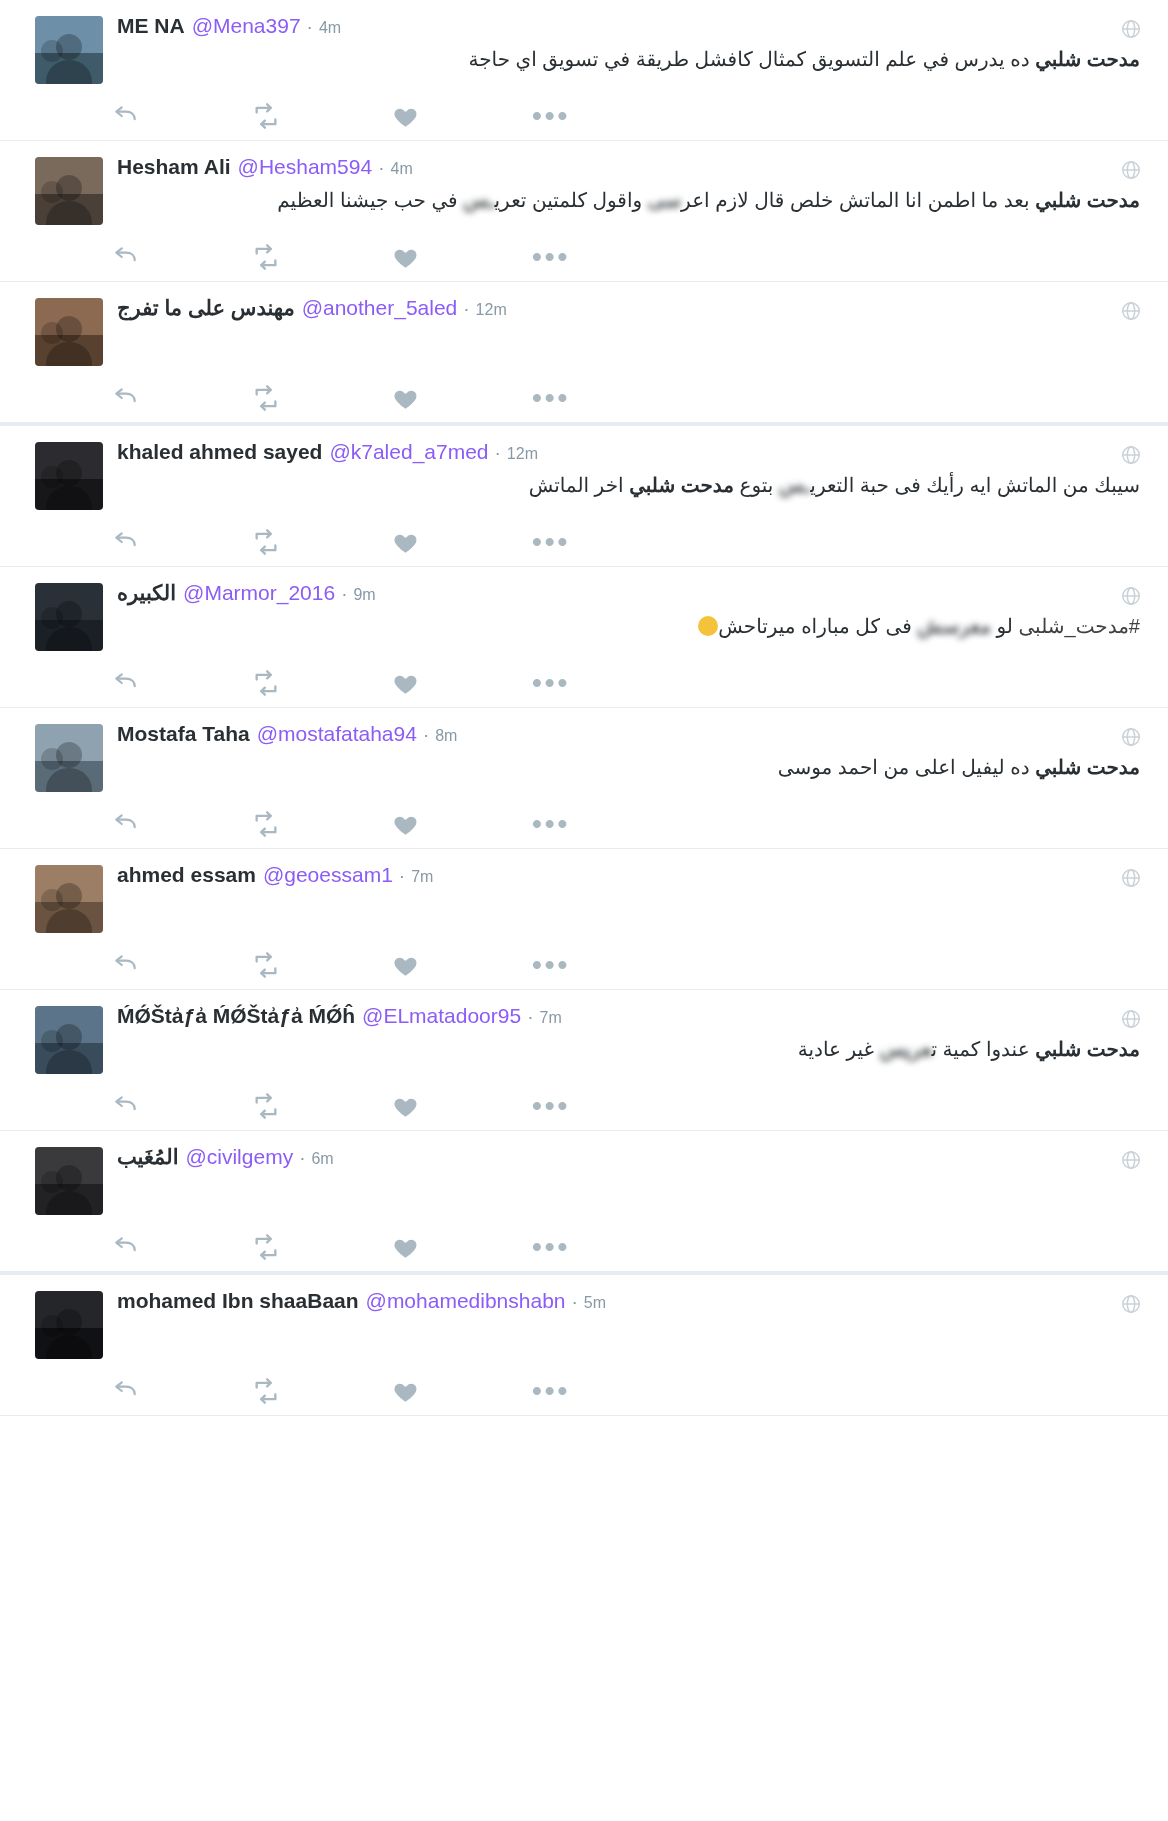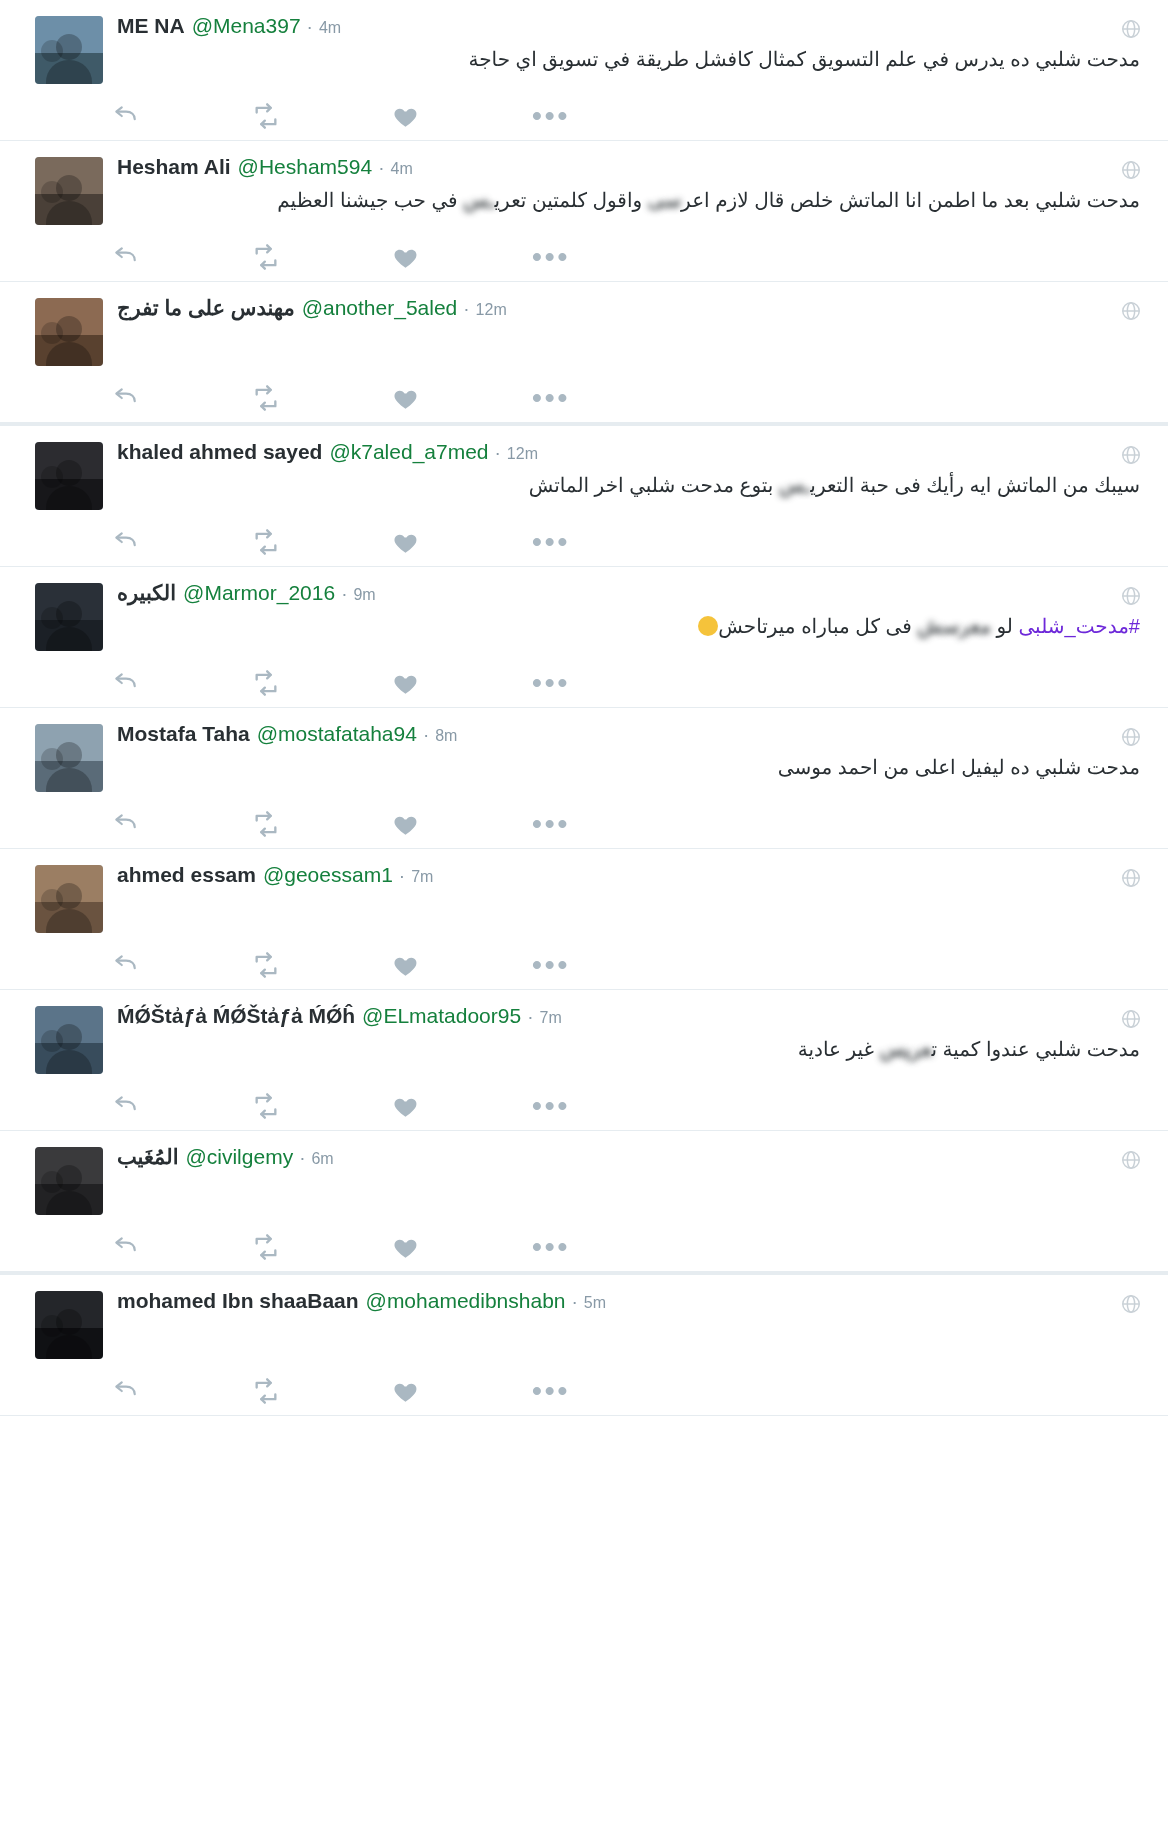--- a/index.html
+++ b/index.html
@@ -90,21 +90,21 @@
   }
   .fullname {
     font-weight: bold;
     color: #292f33;
     font-size: 21px;
   }
   .fullname.rtl {
     direction: rtl;
   }
   .handle {
-    color: #15803d;
+    color: #8b5cf6;
     font-size: 21px;
     margin-left: 7px;
   }
   .dot {
     color: #8899a6;
     margin: 0 6px;
     font-size: 19px;
   }
   .timestamp {
     color: #8899a6;
@@ -120,22 +120,22 @@
   }
   .tweet-text {
     direction: rtl;
     text-align: right;
     font-size: 20px;
     line-height: 1.55;
     color: #292f33;
     padding: 6px 6px 2px 0;
     word-wrap: break-word;
   }
-  .tweet-text b { font-weight: normal; }
-  .hashtag { color: #6d28d9; }
+  .tweet-text b { font-weight: bold; }
+  .hashtag { color: #404040; }
   .blur {
     color: transparent;
     text-shadow: 0 0 6px rgba(41,47,51,0.85);
     font-weight: bold;
   }
   .actions {
     display: flex;
     align-items: center;
     padding: 12px 0 10px 0;
     margin-left: 90px;

